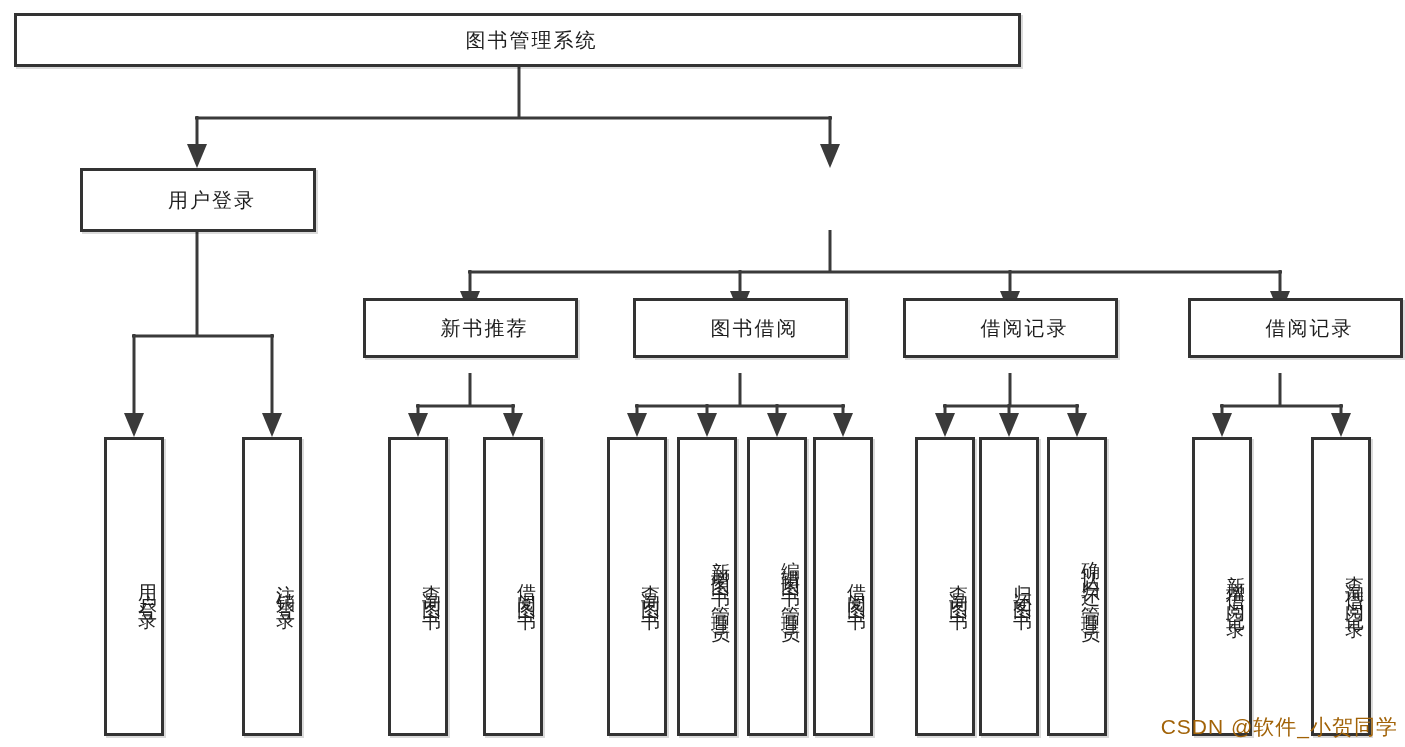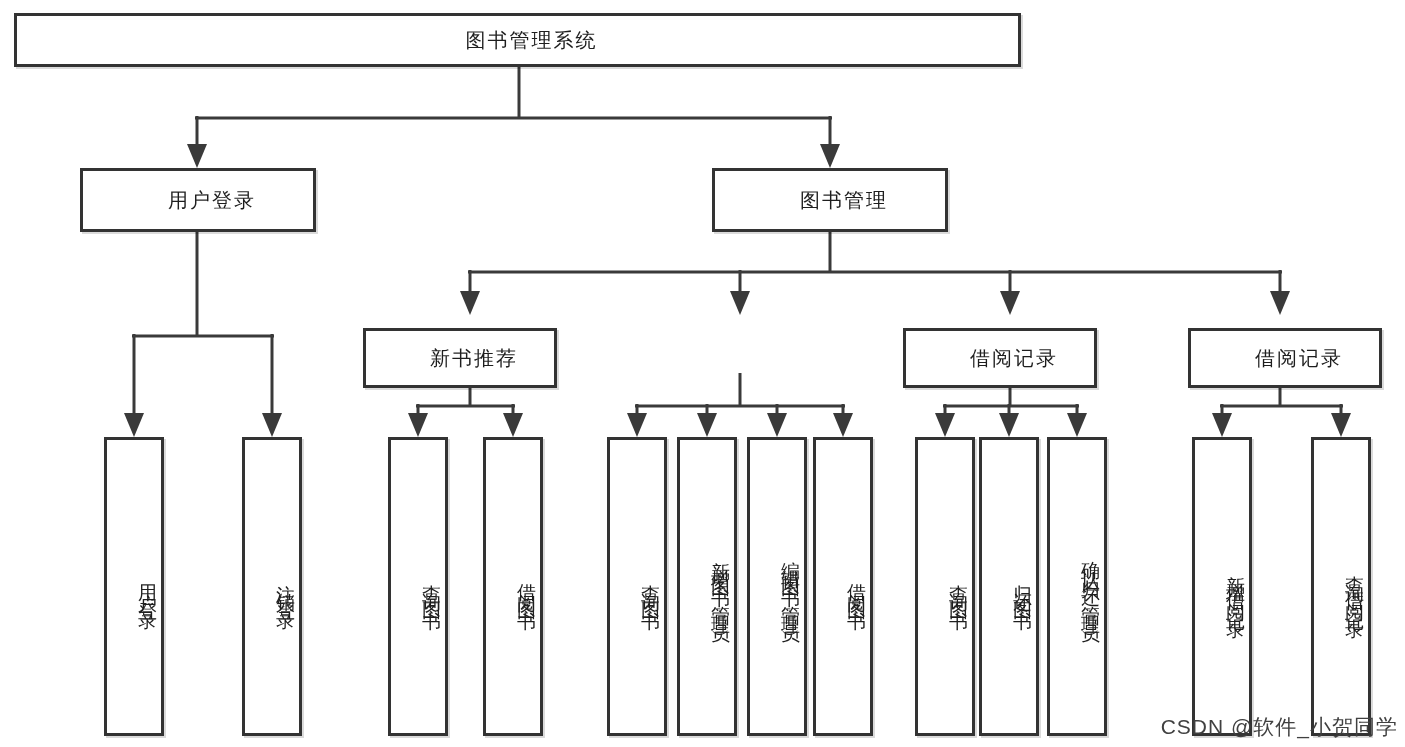--- a/index.html
+++ b/index.html
@@ -19,42 +19,42 @@
   }
   .hbox { font-size:20px; letter-spacing:2px; white-space:nowrap; }
   .leaf span {
     writing-mode:vertical-rl; text-orientation:mixed;
     font-size:19px; letter-spacing:9px; line-height:1; white-space:nowrap;
   }
   
   .n-root  { left:14px;  top:13px;  width:1007px; height:54px; }
   .n-login { left:80px;  top:168px; width:236px;  height:64px; }
   .n-mgmt  { left:712px; top:168px; width:236px;  height:64px; }
-  .n-l3 { top:328px; height:60px; width:194px; }
+  .n-l3 { top:298px; height:60px; width:215px; }
   .n-rec  { left:363px;  }
   .n-bor  { left:633px;  }
   .n-cur  { left:903px;  }
   .n-hist { left:1172px;margin-left:16px; }
   .leaf { top:437px; height:299px; width:60px; }
   .lf-ulogin  { left:104px; }
   .lf-logout  { left:242px; }
   .lf-rec-q   { left:388px; }
   .lf-rec-b   { left:483px; }
   .lf-bb-q    { left:607px; }
   .lf-bb-add  { left:677px; }
   .lf-bb-edit { left:747px; }
   .lf-bb-bor  { left:813px; }
   .lf-cb-q    { left:915px; }
   .lf-cb-ret  { left:979px; }
   .lf-cb-cfm  { left:1047px; }
   .lf-br-add  { left:1192px; }
   .lf-br-q    { left:1311px; }
   .watermark {
     position:absolute; right:7px; bottom:6px; z-index:3;
-    font-size:21px; letter-spacing:1px; color:#404040; white-space:nowrap;
+    font-size:21px; letter-spacing:1px; color:#a16207; white-space:nowrap;
   }
 </style>
 </head>
 <body>
 
 <div class="canvas">
 
   <svg class="wires" width="1405" height="747">
 
     <g>
@@ -131,26 +131,26 @@
     </g>
   </svg>
 
   <div class="box hbox n-root">
     <span>图书管理系统</span>
   </div>
 
   <div class="box hbox n-login">
     <span>用户登录</span>
   </div>
-  <div class="box hbox n-mgmt">
-    <span>图书管理</span>
-  </div>
 
   <div class="box hbox n-l3 n-rec">
     <span>新书推荐</span>
+  </div>
+  <div class="box hbox n-l3 n-bor">
+    <span>图书借阅</span>
   </div>
   <div class="box hbox n-l3 n-cur">
     <span>借阅记录</span>
   </div>
   <div class="box hbox n-l3 n-hist">
     <span>借阅记录</span>
   </div>
 
   <div class="box leaf lf-ulogin">
     <span>用户登录</span>

